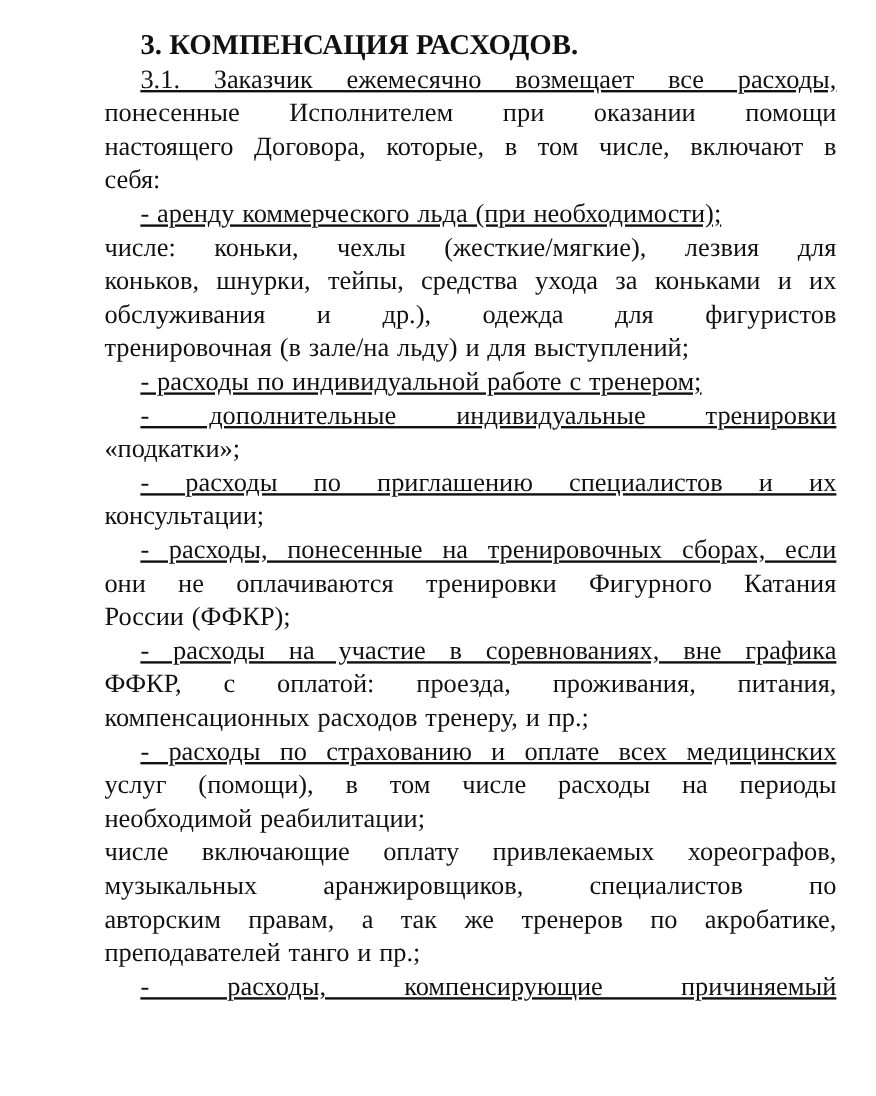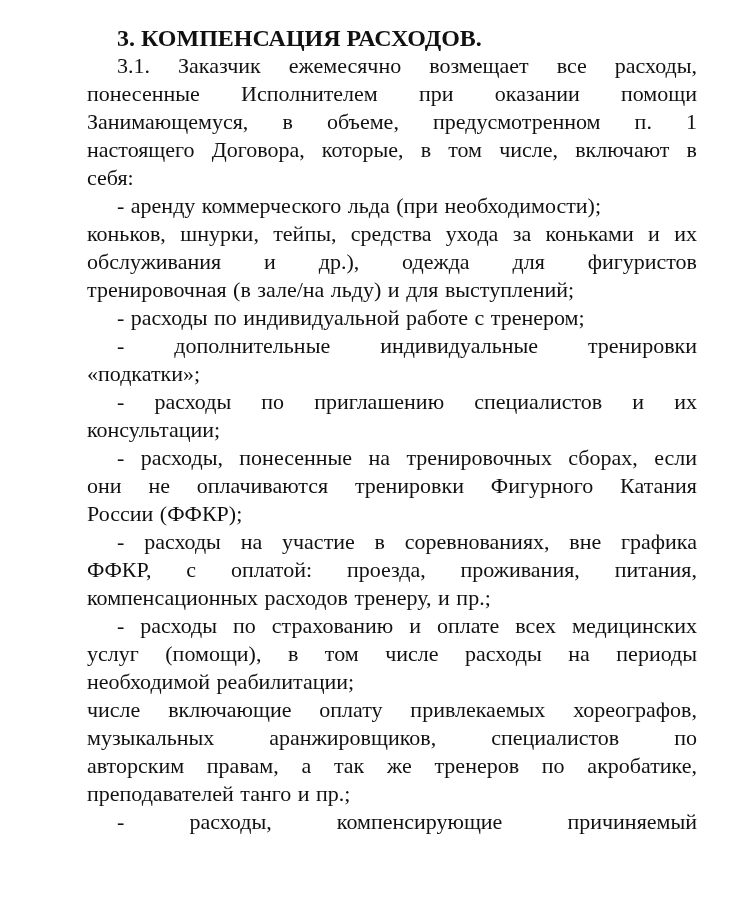--- a/index.html
+++ b/index.html
@@ -33,42 +33,43 @@
   .paragraph {
     margin: 0;
   }
   .line {
     text-align: justify;
     text-align-last: justify;
     word-spacing: 1px;
   }
   .line.first {
     padding-left: 30px;
+    text-decoration: underline;
   }
   .line.end {
     text-align-last: left;
   }
 </style>
 </head>
 <body>
 
 <div class="page">
   <div class="heading">3. КОМПЕНСАЦИЯ РАСХОДОВ.</div>
   <div id="document-body">
       <div class="paragraph">
         <div class="line first">3.1. Заказчик ежемесячно возмещает все расходы,</div>
         <div class="line">понесенные Исполнителем при оказании помощи</div>
-        <div class="line">Занимающемуся, в объеме, предусмотренном п. 1</div>
         <div class="line">настоящего Договора, которые, в том числе, включают в</div>
         <div class="line end">себя:</div>
       </div>
       <div class="paragraph">
         <div class="line first end">- аренду коммерческого льда (при необходимости);</div>
       </div>
       <div class="paragraph">
+        <div class="line">числе: коньки, чехлы (жесткие/мягкие), лезвия для</div>
         <div class="line">коньков, шнурки, тейпы, средства ухода за коньками и их</div>
         <div class="line">обслуживания и др.), одежда для фигуристов</div>
         <div class="line end">тренировочная (в зале/на льду) и для выступлений;</div>
       </div>
       <div class="paragraph">
         <div class="line first end">- расходы по индивидуальной работе с тренером;</div>
       </div>
       <div class="paragraph">
         <div class="line first">- дополнительные индивидуальные тренировки</div>
         <div class="line end">«подкатки»;</div>

